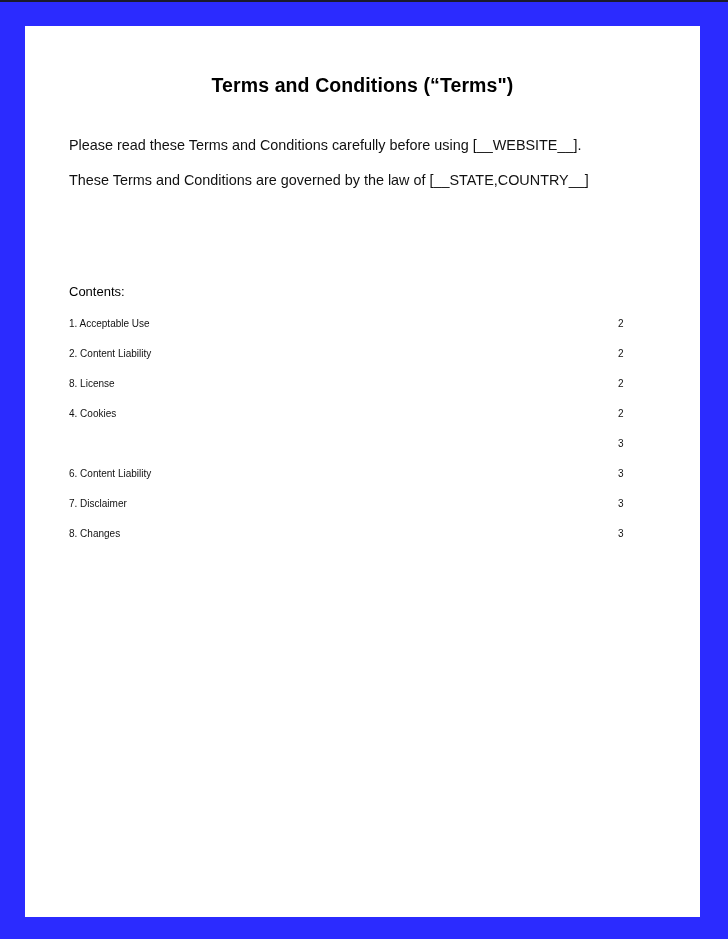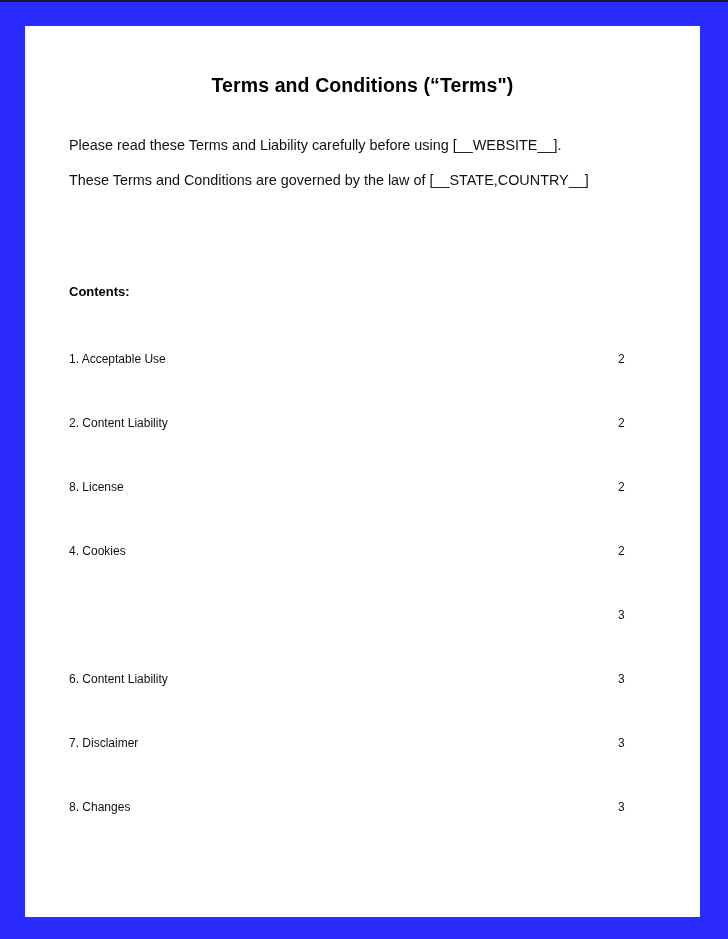--- a/index.html
+++ b/index.html
@@ -60,37 +60,36 @@
     line-height: 17.7px;
     color: #111111;
   }
   #intro b { font-weight: normal; }
 
   #contents-heading {
     position: absolute;
     left: 44px;
     top: 258px;
     font-size: 13px;
-    font-weight: bold;
+    font-weight: normal;
     color: #000000;
   }
 
   #toc {
     position: absolute;
     left: 44px;
     top: 292px;
     width: 600px;
   }
 
   .toc-row {
     position: relative;
     height: 30px;
-    font-size: 12px;
+    font-size: 10px;
     color: #111111;
-    margin-top: 34px;
   }
   .toc-label {
     position: absolute;
     left: 0;
     top: 0;
     white-space: nowrap;
   }
   .toc-page {
     position: absolute;
     left: 549px;
@@ -102,21 +101,21 @@
 
 <div id="canvas">
 
   <div id="top-hairline"></div>
 
   <div id="page">
 
     <div id="doc-title">Terms and Conditions (“Terms")</div>
 
     <div id="intro">
-      <span>Please read these Terms and Liability carefully before using </span><b>[__WEBSITE__]</b><span>.</span><br>
+      <span>Please read these Terms and Conditions carefully before using </span><b>[__WEBSITE__]</b><span>.</span><br>
       <br>
       <span>These Terms and Conditions are governed by the law of </span><b>[__STATE,COUNTRY__]</b><br>
     </div>
 
     <div id="contents-heading">Contents:</div>
 
     <div id="toc">
       <div class="toc-row">
         <span class="toc-label">1. Acceptable Use</span>
         <span class="toc-page">2</span>

